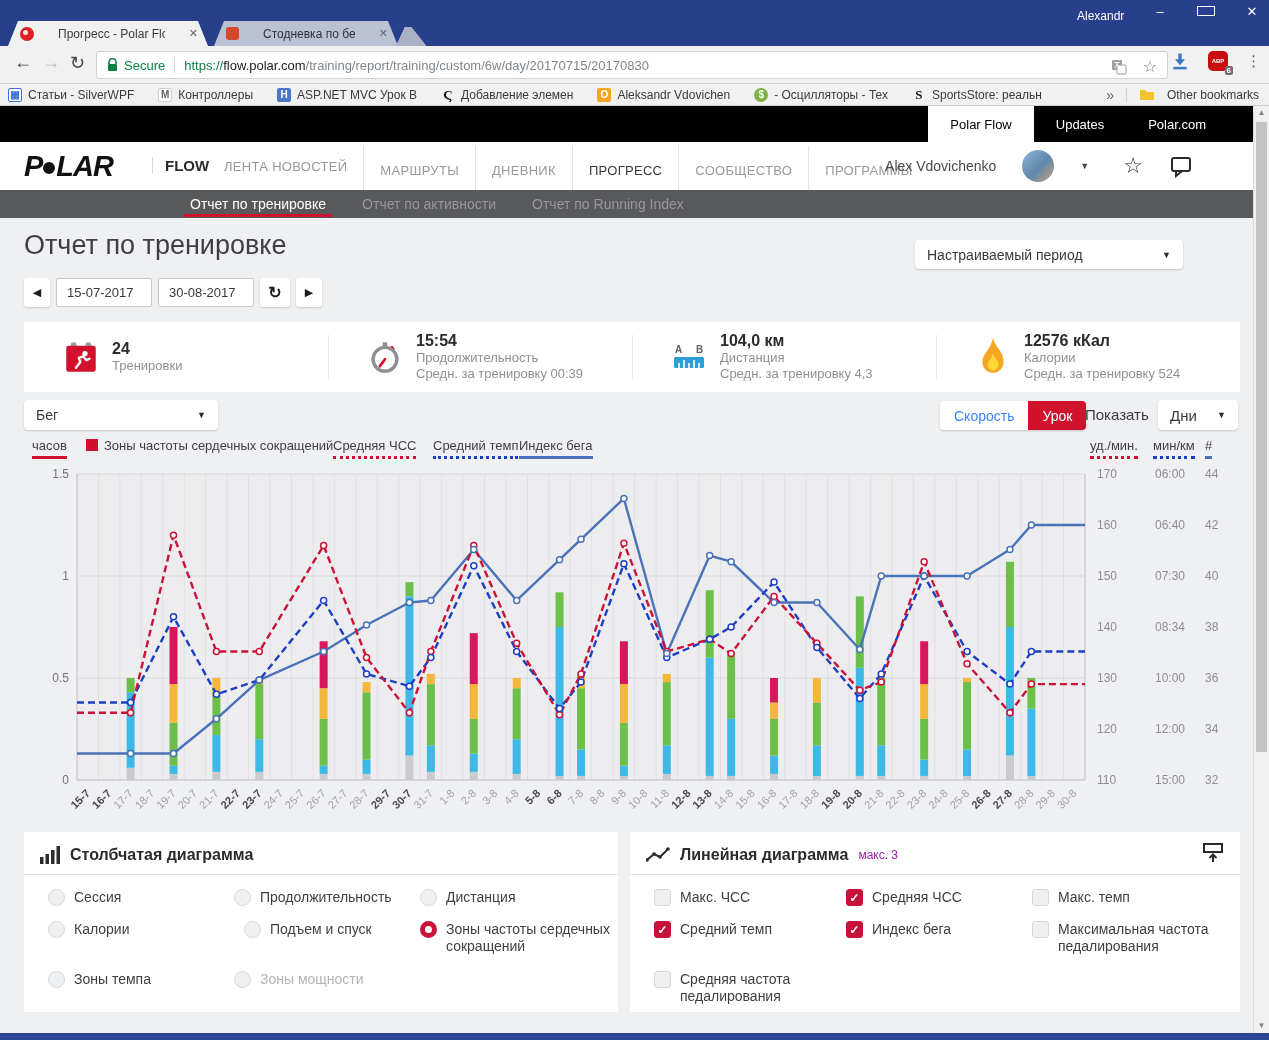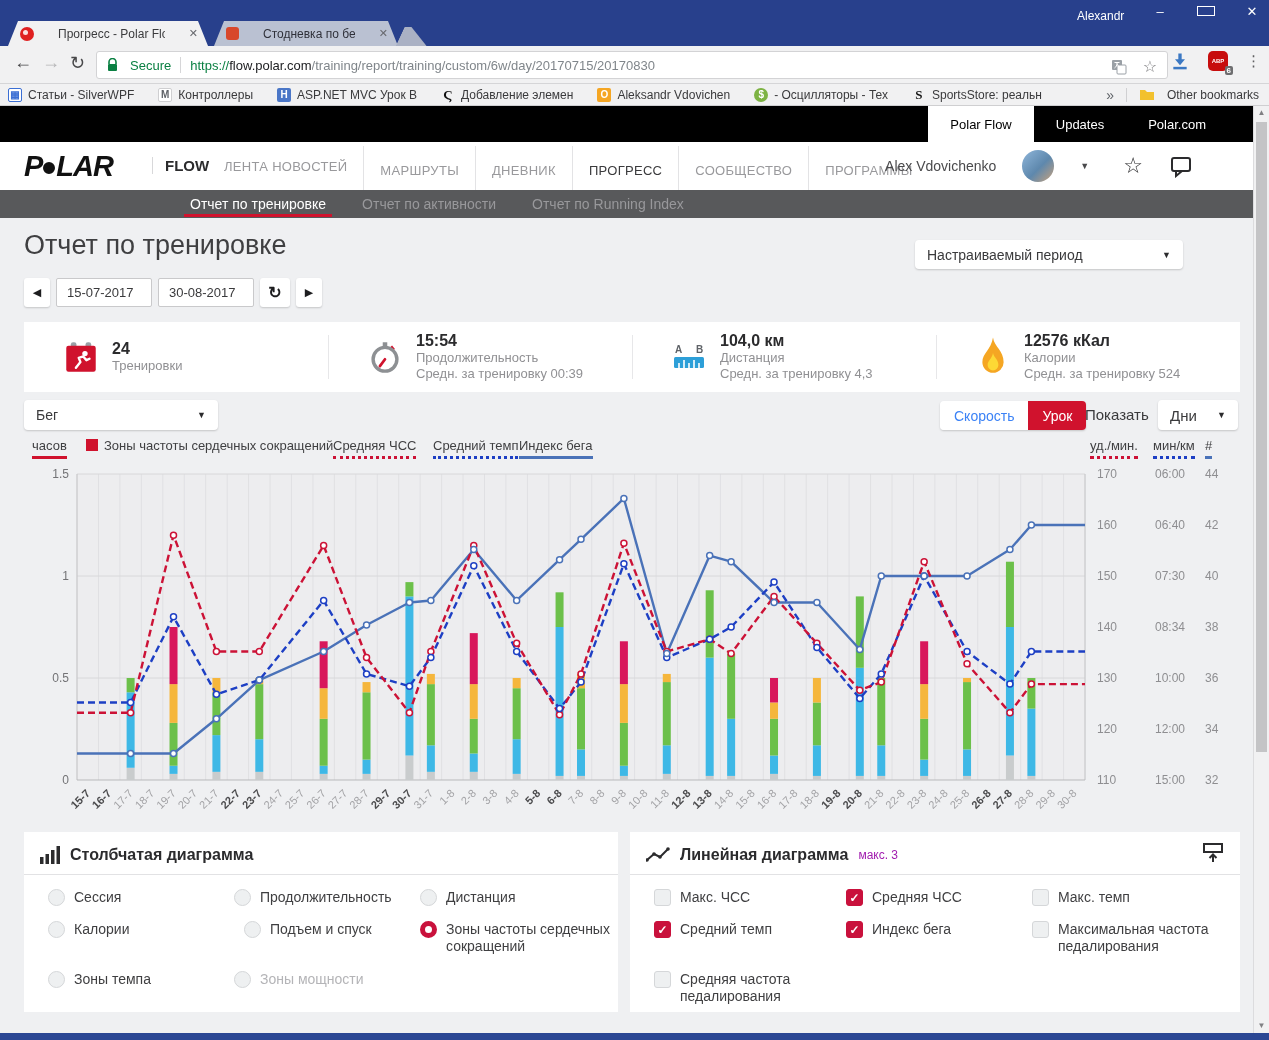--- a/index.html
+++ b/index.html
@@ -23,21 +23,21 @@
   .favicon-red { width:14px; height:14px; border-radius:50%; background:#e02020; flex:none; position:relative; }
   .favicon-red::after { content:""; position:absolute; left:3px; top:3px; width:5px; height:5px; border-radius:50%; background:#fff; opacity:.85; }
   .favicon-orange { width:13px; height:13px; border-radius:3px; background:#d8472b; flex:none; }
 
   .toolbar { position:absolute; top:46px; left:0; width:1269px; height:38px; background:#f1f1f2; border-bottom:1px solid #d5d5d7; }
   .nav-arrow { position:absolute; top:6px; font-size:18px; color:#48484a; }
   .nav-arrow.fwd { color:#b6b6b8; }
   .addr { position:absolute; left:96px; top:5px; width:1072px; height:28px; background:#fff; border:1px solid #d3d3d5; border-radius:3px;
           display:flex; align-items:center; padding:0 10px; font-size:13px; }
   .addr .sep { width:1px; height:16px; background:#d6d6d8; margin:0 9px; }
-  .secure { color:#0b8043; margin-left:12px; }
+  .secure { color:#0b8043; margin-left:6px; }
   .u-scheme { color:#0b8043; }
   .u-domain { color:#202124; }
   .u-path { color:#80868b; white-space:nowrap; overflow:hidden; }
   .addr-right { position:absolute; right:10px; top:5px; display:flex; gap:16px; align-items:center; }
   .star-sm { font-size:16px; color:#7a7a7d; }
   .abp { position:relative; width:20px; height:20px; background:#c70d0d; border-radius:5px; color:#fff; font-size:6px; font-weight:bold;
          display:flex; align-items:center; justify-content:center; }
   .abp-badge { position:absolute; right:-5px; bottom:-4px; background:#6e6e70; color:#fff; font-size:8px; padding:0 2px; border-radius:2px; }
   .menu-dots { font-size:15px; color:#5f5f61; }
 

